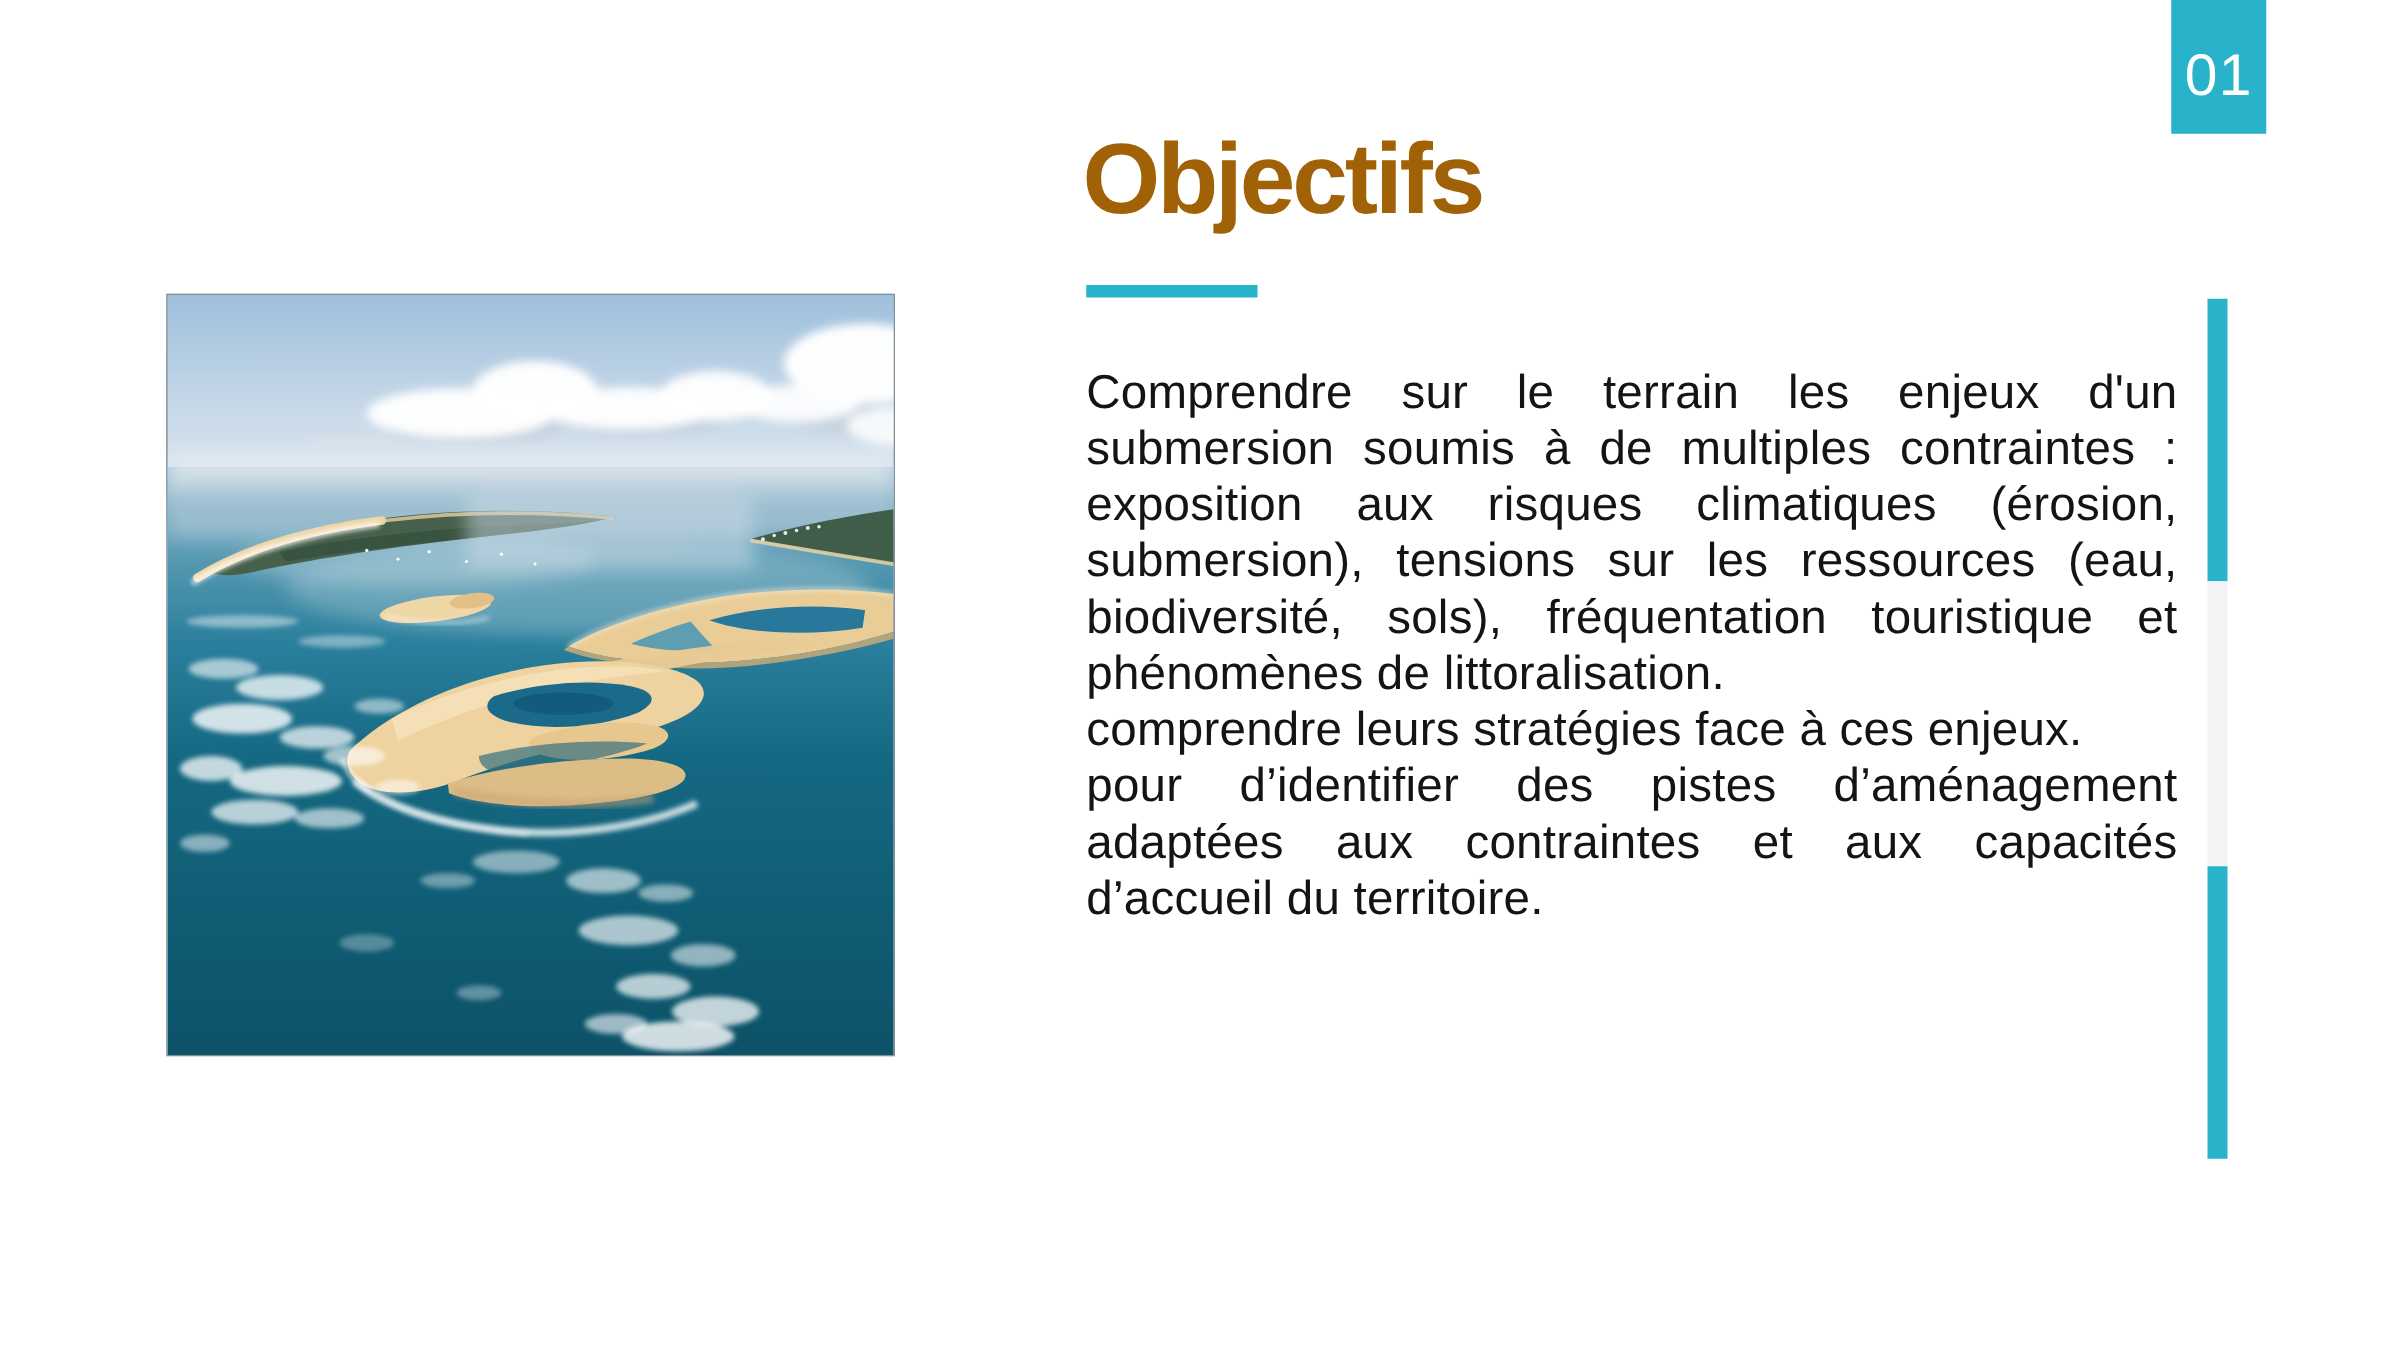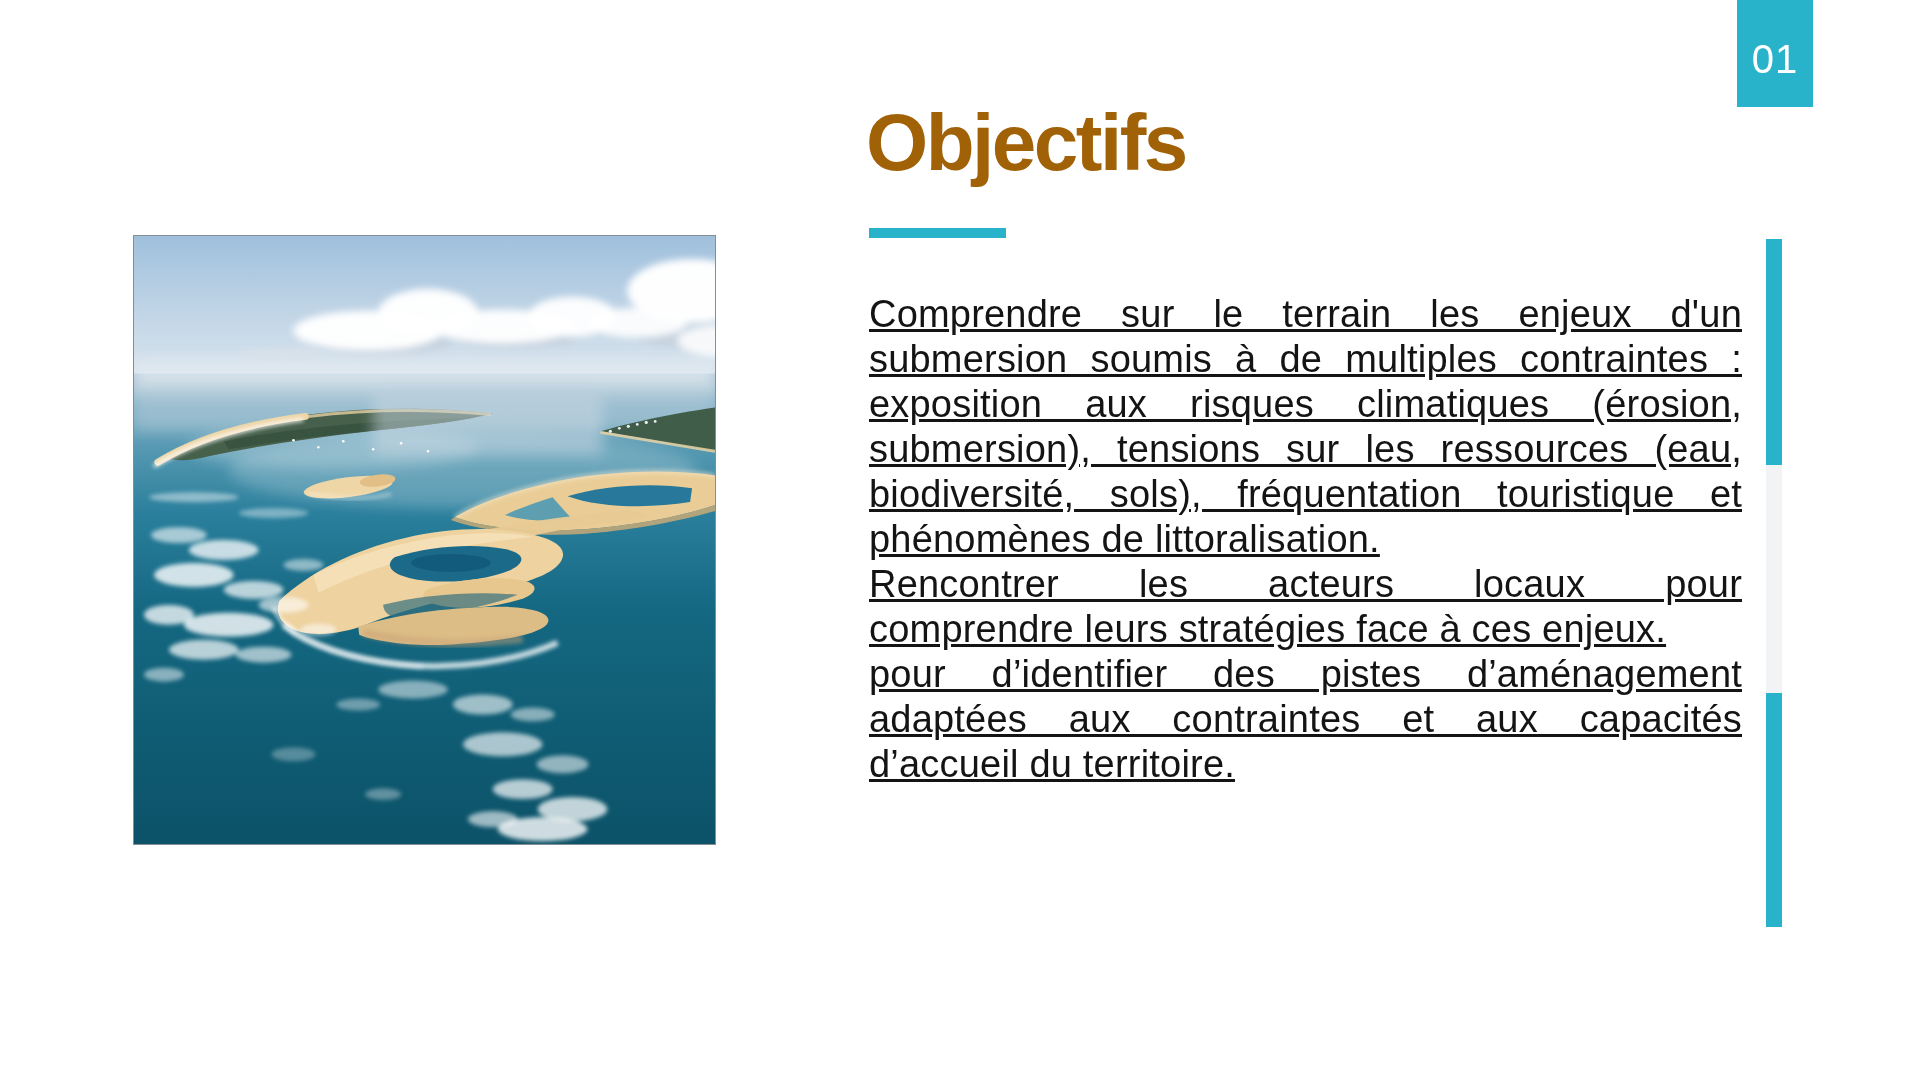--- a/index.html
+++ b/index.html
@@ -9,40 +9,40 @@
     font-family: "Liberation Sans", sans-serif;
     position: relative;
   }
   .slide { position: absolute; inset: 0; background: #ffffff; }
 
   .badge {
     position: absolute; left: 1737px; top: 0; width: 76px; height: 107px;
     background: var(--accent, #29b3cb);
     display: flex; align-items: center; justify-content: center;
     box-sizing: border-box; padding-top: 12px;
-    color: #ffffff; font-size: 40px; font-weight: 500; letter-spacing: 1px;
+    color: #ffffff; font-size: 47px; font-weight: 500; letter-spacing: 1px;
   }
 
   .title {
     position: absolute; left: 866px; top: 103px; margin: 0;
     font-size: 80px; line-height: 80px; font-weight: 700;
     letter-spacing: -2.5px; color: #a16207; white-space: nowrap;
   }
 
   .underline {
     position: absolute; left: 869px; top: 228px;
     width: 137px; height: 10px; background: var(--accent, #29b3cb);
   }
 
   .bodytext {
     position: absolute; left: 869px; top: 292px; width: 873px;
     font-size: 38px; line-height: 45px; font-weight: 500;
     color: #141414; letter-spacing: 0.2px;
   }
-  .bodytext .line { height: 45px; text-decoration: underline; }
+  .bodytext .line { height: 45px; }
   .bodytext .jl { text-align: justify; text-align-last: justify; }
 
   .photo {
     position: absolute; left: 133px; top: 235px; width: 583px; height: 610px;
     border: 1px solid rgba(110, 100, 88, 0.55);
     box-sizing: border-box; overflow: hidden; background: #9fc0dc;
   }
   .photo svg { display: block; width: 100%; height: 100%; }
 
   .sidebar {
@@ -204,21 +204,20 @@
   <h1 class="title">Objectifs</h1>
   <div class="underline"></div>
 
   <div class="bodytext">
       <div class="line jl">Comprendre sur le terrain les enjeux d'un</div>
       <div class="line jl">submersion soumis à de multiples contraintes :</div>
       <div class="line jl">exposition aux risques climatiques (érosion,</div>
       <div class="line jl">submersion), tensions sur les ressources (eau,</div>
       <div class="line jl">biodiversité, sols), fréquentation touristique et</div>
       <div class="line">phénomènes de littoralisation.</div>
-      <div class="line jl">Rencontrer les acteurs locaux pour</div>
       <div class="line">comprendre leurs stratégies face à ces enjeux.</div>
       <div class="line jl">pour d’identifier des pistes d’aménagement</div>
       <div class="line jl">adaptées aux contraintes et aux capacités</div>
       <div class="line">d’accueil du territoire.</div>
     </div>
 
   <div class="sidebar">
       <div class="seg" style="height: 226px; background: rgb(41, 179, 203);"></div>
       <div class="seg" style="height: 228px; background: rgb(242, 243, 244);"></div>
       <div class="seg" style="height: 234px; background: rgb(41, 179, 203);"></div>

